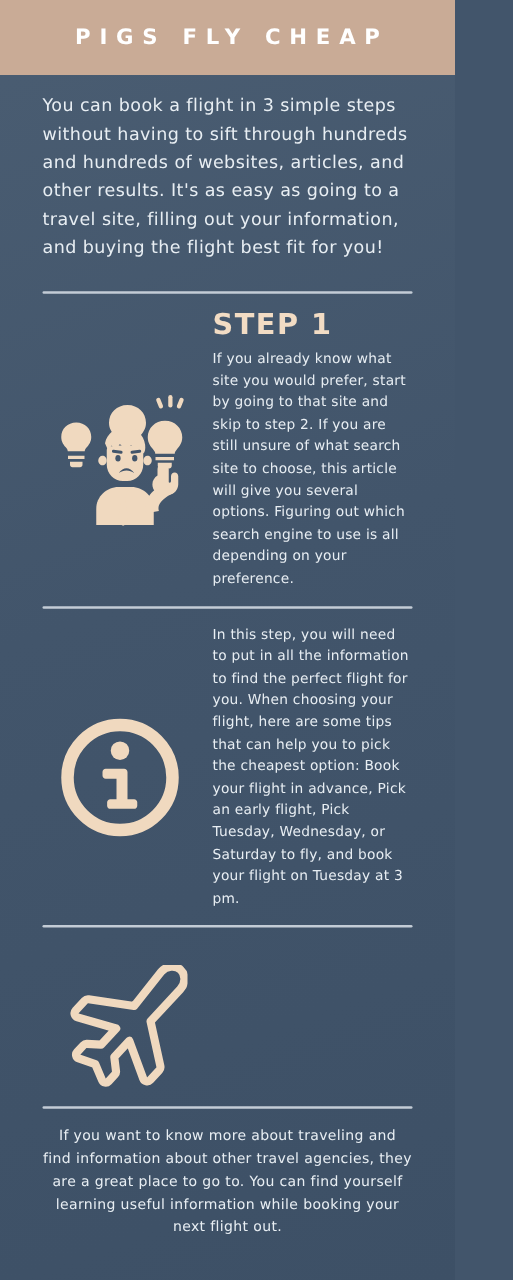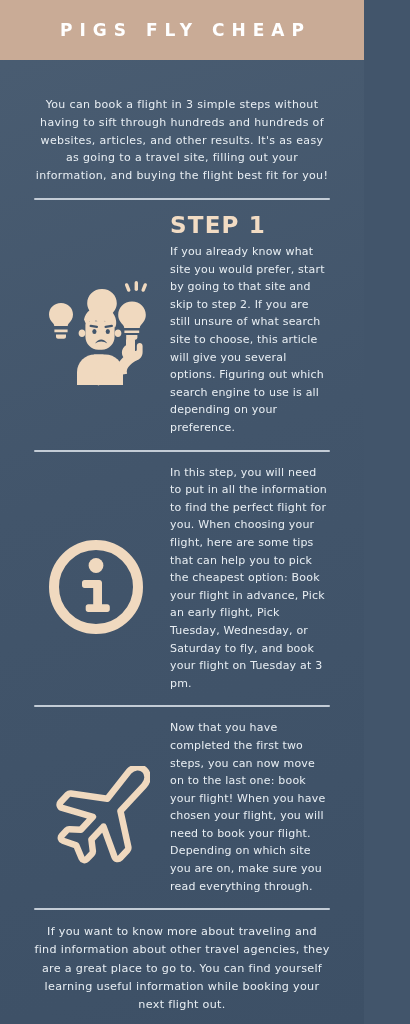--- a/index.html
+++ b/index.html
@@ -13,21 +13,20 @@
     font-family: "DejaVu Sans", sans-serif;
     overflow: hidden;
   }
   .infographic {
     position: relative;
     width: 364px;
     height: 1024px;
     background: linear-gradient(160deg, #4a5d72 0%, #42556b 45%, #3d5066 100%);
     display: flex;
     flex-direction: column;
-    gap: 22px;
   }
 
   
   .header-band {
     height: 60px;
     background: #c9ab96;
     display: flex;
     align-items: center;
     justify-content: center;
     flex: none;
@@ -56,25 +55,24 @@
     font-size: 37px;
     line-height: 1.06;
     font-weight: bold;
     text-align: center;
     letter-spacing: 0.5px;
     font-family: "DejaVu Sans", sans-serif;
     text-shadow: 0 1px 1px rgba(0,0,0,0.12);
   }
 
   .intro-text {
-    margin: 14px 0 0 0;
+    margin: 14px 0 10px 0;
     color: #e8eef3;
-    font-size: 11px;
+    font-size: 14px;
     line-height: 1.62;
-    text-align: center;
     letter-spacing: 0.35px;
     font-family: "DejaVu Sans", sans-serif;
   }
 
   .divider {
     height: 2px;
     background: #c3ccd6;
     border-radius: 2px;
     margin: 13px 0 0 0;
     flex: none;
@@ -220,21 +218,20 @@
       <div class="step-icon-wrap">
         <span>
           <svg width="108" height="100" viewBox="0 0 108 100" aria-hidden="true">
             <g transform="rotate(-2 54 50)">
               <path d="M88.5 6.5c4.6-4.6 11.6-4.9 15.6-.9s3.7 11-.9 15.6L78.6 45.9l6.6 36.2c.2 1.2-.2 2.4-1 3.2l-7.5 7.5c-1.8 1.8-4.8 1-5.6-1.4l-10-30.5-12.5 12.5 1 11.4c.1 1-.3 2-1 2.7l-5.3 5.3c-1.6 1.6-4.3 1-5.1-1.1l-5-13.1-13.1-5c-2.1-.8-2.7-3.5-1.1-5.1l5.3-5.3c.7-.7 1.7-1.1 2.7-1l11.4 1 12.5-12.5-30.5-10c-2.4-.8-3.2-3.8-1.4-5.6l7.5-7.5c.8-.8 2-1.2 3.2-1l36.2 6.6z" fill="none" stroke="#f0d9bf" stroke-width="6.5" stroke-linejoin="round" stroke-linecap="round"></path>
             </g>
           </svg>
         </span>
       </div>
       <div class="step-content">
-        <p class="step-body">Now that you have completed the first two steps, you can now move on to the last one: book your flight! When you have chosen your flight, you will need to book your flight. Depending on which site you are on, make sure you read everything through.</p>
       </div>
     </div>
 
     <div class="divider"></div>
 
     <p class="outro-text">If you want to know more about traveling and find information about other travel agencies, they are a great place to go to. You can find yourself learning useful information while booking your next flight out.</p>
 
     <div class="spacer"></div>
   </div>
 

